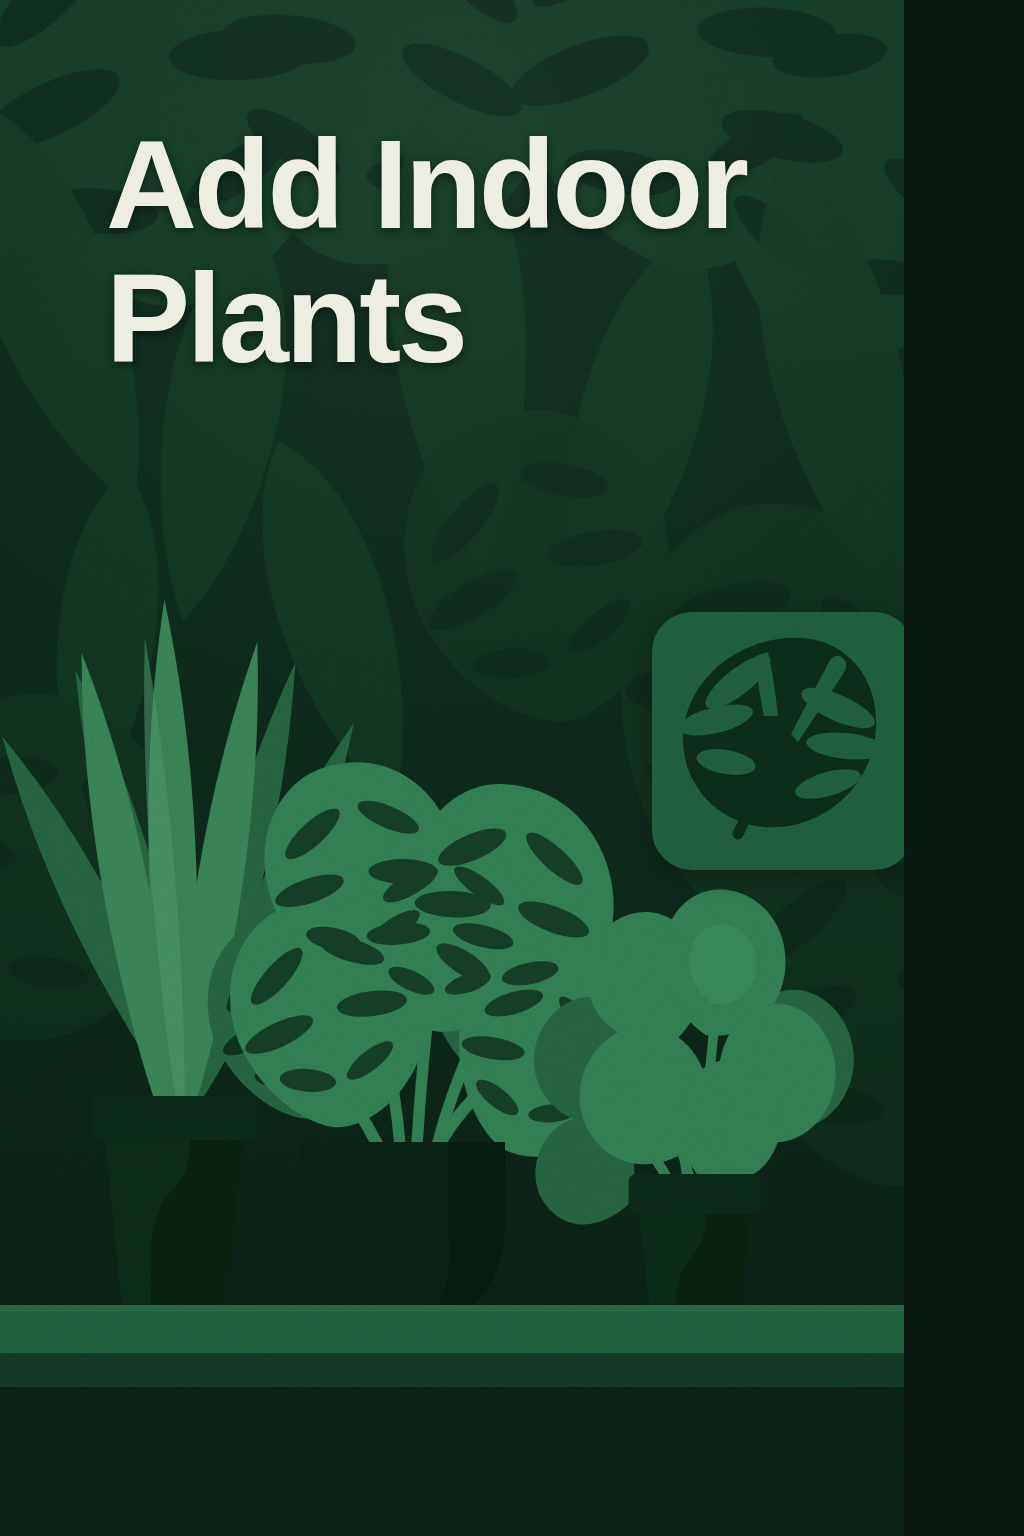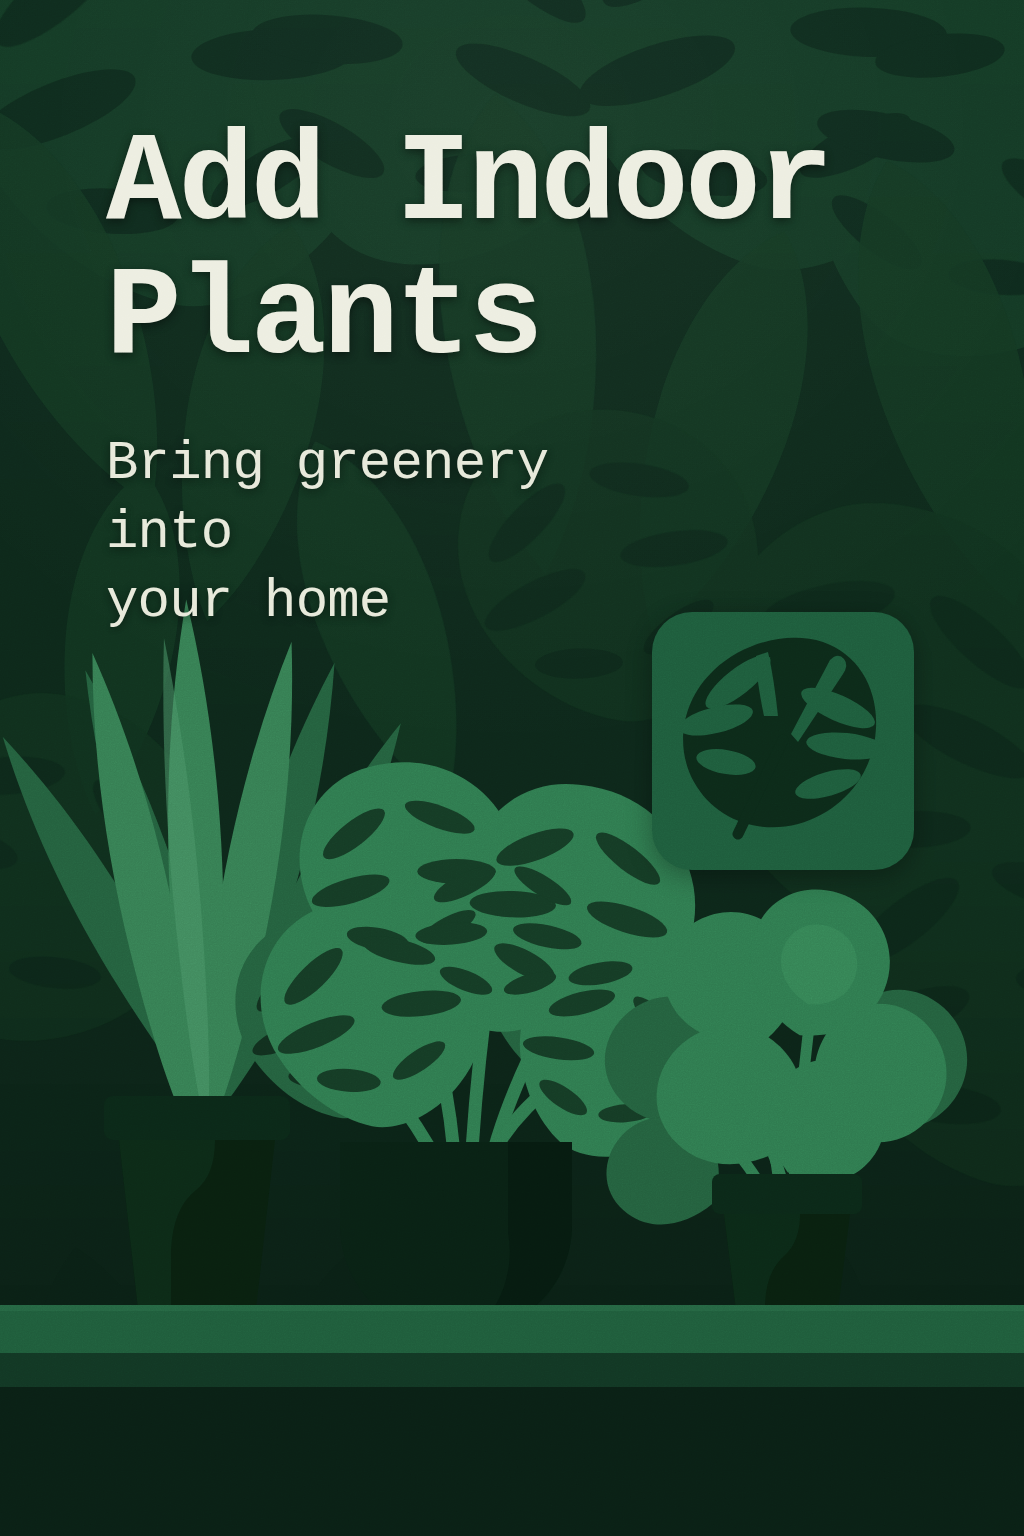--- a/index.html
+++ b/index.html
@@ -1,23 +1,23 @@
 <!DOCTYPE html>
 <html><head>
 <meta charset="utf-8">
 <style>
   html,body{margin:0;padding:0;background:#09180f;}
   *{box-sizing:border-box;}
 
   #poster{
     position:relative;
-    width:1024px;height:1536px;
+    width:904px;height:1536px;
     overflow:hidden;
     background:#a16207;
-    font-family:Liberation Mono, monospace;
+    font-family:Liberation Sans, sans-serif;
     -webkit-font-smoothing:antialiased;
   }
 
   
   .bg-wallpaper{position:absolute;inset:0;}
   .bg-wallpaper svg{display:block;width:100%;height:100%;}
 
   
   .bg-wash{
     position:absolute;inset:0;
@@ -442,22 +442,20 @@
         <ellipse cx="194" cy="134" rx="40" ry="13" transform="rotate(6 194 134)"></ellipse>
         <ellipse cx="176" cy="172" rx="34" ry="12" transform="rotate(-16 176 172)"></ellipse>
         <path d="M116,40 Q122,66 126,104 L112,104 Q104,66 104,44 Z"></path>
       </g>
     </svg>
   </div>
 
   <div class="copy">
     <h1 class="headline">Add Indoor
 Plants</h1>
-    <p class="subhead">Bring greenery into
-your home</p>
   </div>
 
   <div class="grain">
     <svg aria-hidden="true">
       <filter id="grainFilter">
         <feTurbulence type="fractalNoise" baseFrequency="0.85" numOctaves="3" stitchTiles="stitch"></feTurbulence>
         <feColorMatrix type="saturate" values="0"></feColorMatrix>
       </filter>
       <rect width="100%" height="100%" filter="url(#grainFilter)" opacity=".32"></rect>
     </svg>

